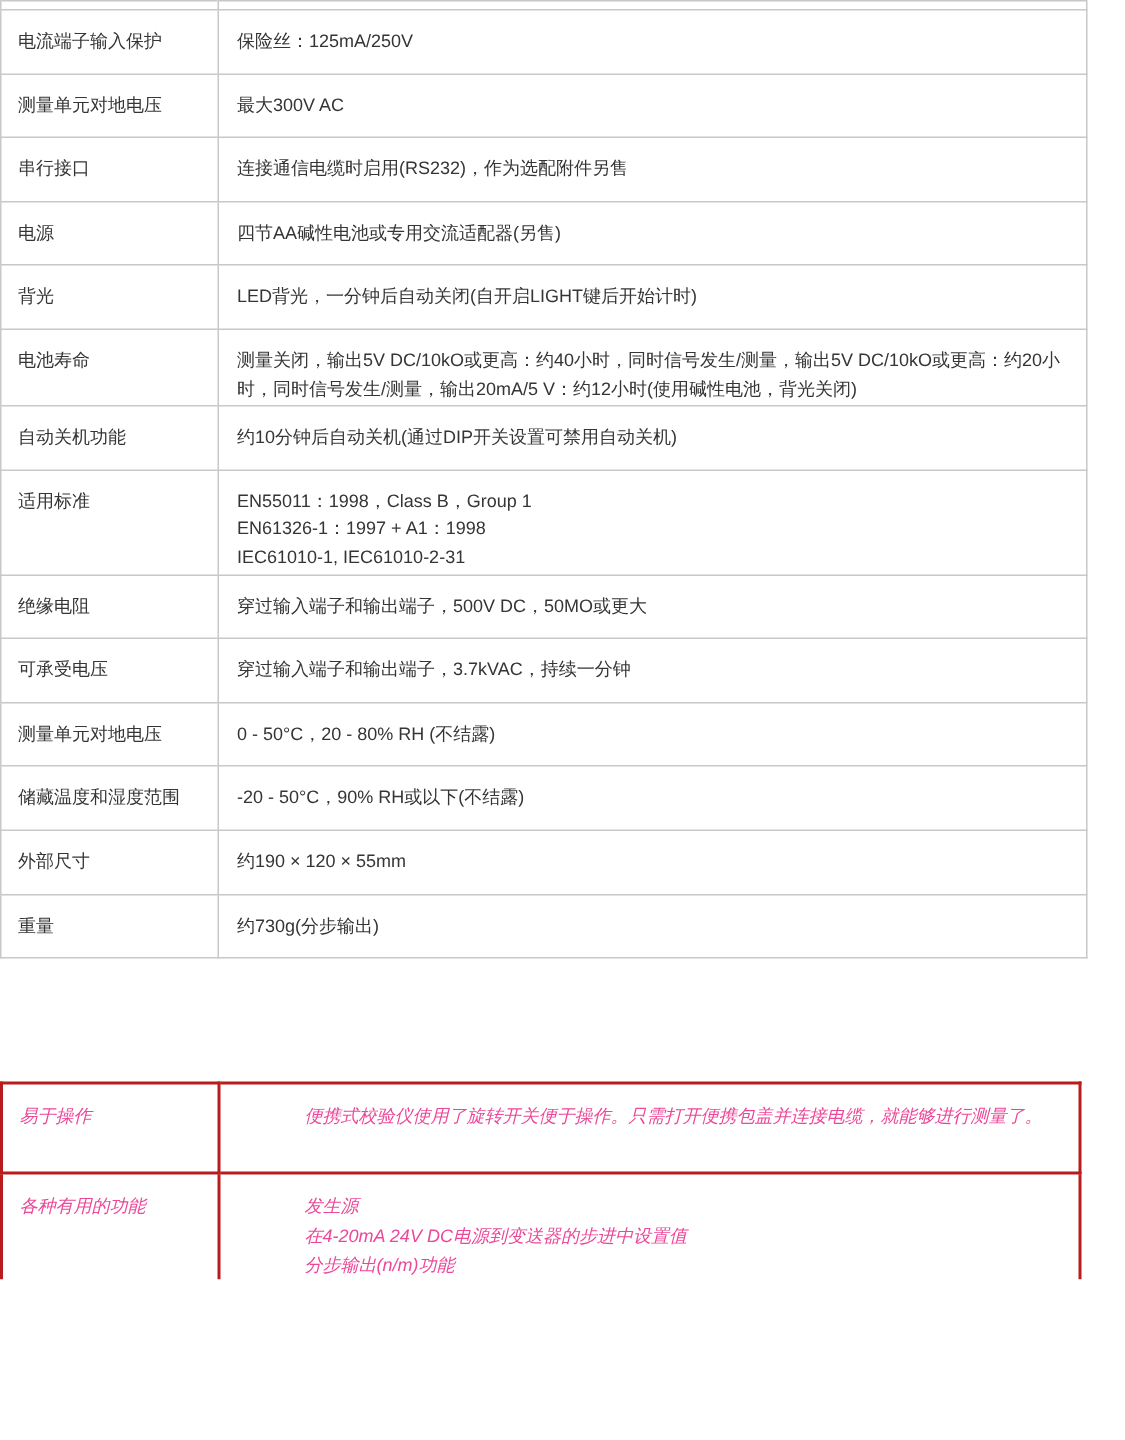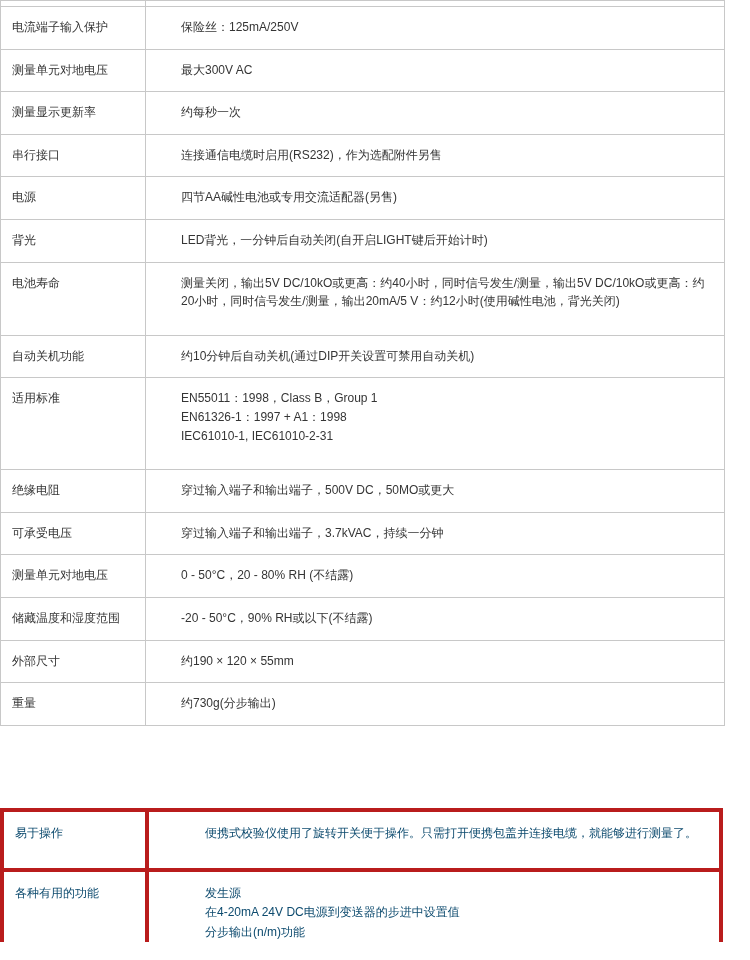--- a/index.html
+++ b/index.html
@@ -50,51 +50,52 @@
     color: #353535;
   }
   .spec-table td.label {
     padding-left: 11px;
     white-space: nowrap;
   }
   .spec-table td.value {
     padding-left: 12px;
     padding-right: 14px;
   }
-  .spec-table td.value .line { display: block; margin-left: 23px; }
+  .spec-table td.value .line { display: block; }
 
   
   .clipped-row td {
     height: 6px;
     padding: 0;
     border-top: none;
   }
 
   
-  .row-tall td { padding-bottom: 24px; }
+  .row-tall td { padding-bottom: 2px; }
 
   
   .table-gap { height: 82px; }
 
   
   .feature-table {
     width: 719px;
     border-collapse: collapse;
     table-layout: fixed;
   }
   .feature-table col.c-label { width: 145px; }
   .feature-table col.c-value { width: 574px; }
 
   .feature-table td {
-    border: 4px solid #b91c1c;
+    border: 2px solid #b91c1c;
     vertical-align: top;
     padding: 12px 9px 12px 11px;
     line-height: 1.62;
     font-size: 12px;
-    color: #0c4a6e;
+    color: #ec4899;
+    font-style: italic;
   }
   .feature-table td.label { white-space: nowrap; }
   .feature-table td.value { padding-left: 12px; padding-right: 14px; }
   .feature-table td.value .line { display: block; margin-left: 44px; }
 
   .feature-table tr.row-easy td { height: 60px; }
   
   .feature-table tr.row-last td { border-bottom: none; padding-bottom: 0; }
 </style>
 </head>
@@ -120,26 +121,20 @@
         </td>
       </tr>
 
       <tr>
         <td class="label">测量单元对地电压</td>
         <td class="value">
           <span class="line">最大300V AC</span>
         </td>
       </tr>
 
-      <tr>
-        <td class="label">测量显示更新率</td>
-        <td class="value">
-          <span class="line">约每秒一次</span>
-        </td>
-      </tr>
 
       <tr>
         <td class="label">串行接口</td>
         <td class="value">
           <span class="line">连接通信电缆时启用(RS232)，作为选配附件另售</span>
         </td>
       </tr>
 
 
       <tr>

